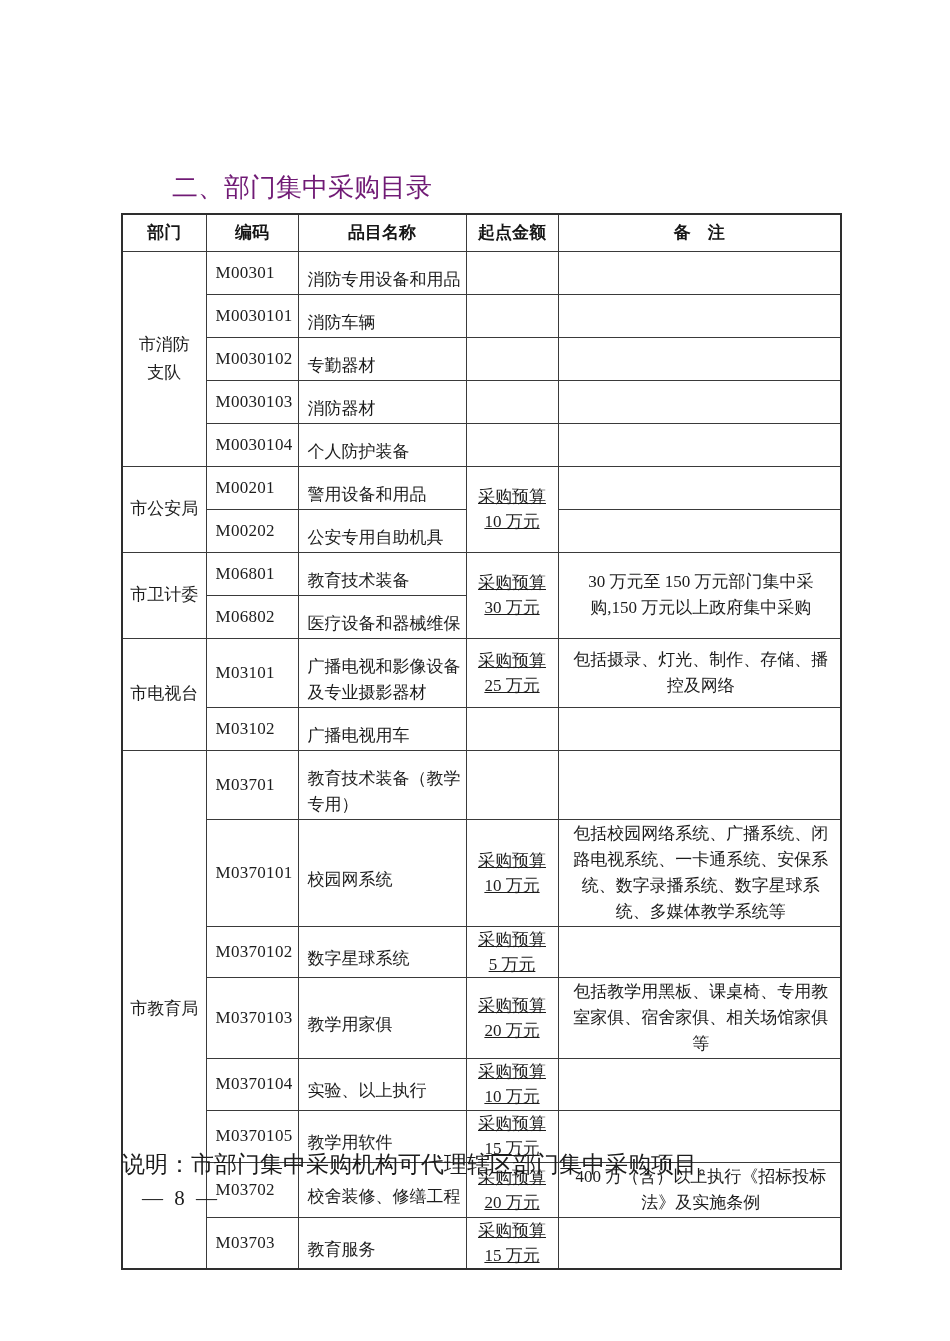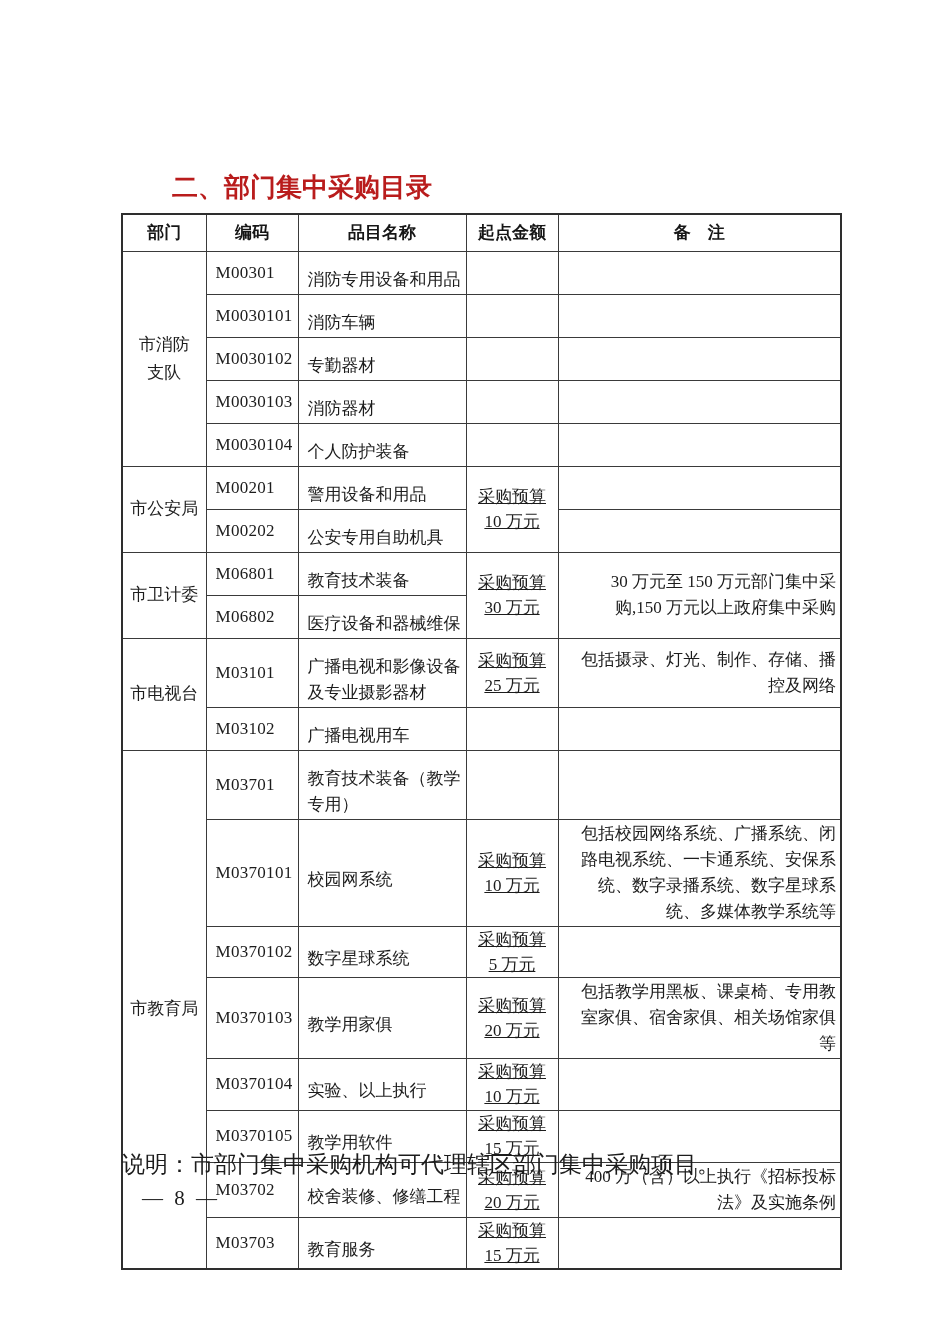--- a/index.html
+++ b/index.html
@@ -5,40 +5,40 @@
   * { box-sizing: border-box; margin: 0; padding: 0; }
   html, body { background: #ffffff; }
   body {
     width: 950px; height: 1341px; position: relative;
     font-family: "Liberation Serif", "DejaVu Serif", serif;
     color: #1c1c1c;
   }
   .doc-title {
     position: absolute; left: 172px; top: 170px;
     font-family: "Liberation Sans", "DejaVu Sans", sans-serif;
-    font-weight: 700; font-size: 26px; color: #b91c1c; white-space: nowrap;
+    font-weight: 400; font-size: 26px; color: #701a75; white-space: nowrap;
   }
   table.catalog {
     position: absolute; left: 121px; top: 213px; width: 719px;
     border-collapse: collapse; table-layout: fixed;
     border: 2px solid #2e2e2e;
   }
   .catalog th, .catalog td {
     border: 1px solid #3a3a3a;
     font-size: 17px; vertical-align: middle;
     overflow: hidden;
   }
   .catalog th {
     font-weight: 700; text-align: center; color: #161616;
   }
   td.dept   { text-align: center; white-space: pre-line; line-height: 28px; }
   td.code   { text-align: left; padding-left: 9px; letter-spacing: 0.3px; }
   td.item   { text-align: left; padding: 15px 4px 1px 9px; line-height: 26px; }
   td.budget { text-align: center; white-space: pre-line; line-height: 25px; text-decoration: underline; }
-  td.remark { text-align: right; padding: 1px 4px 1px 7px; line-height: 26px; margin-top: 32px; }
+  td.remark { text-align: center; padding: 1px 4px 1px 7px; line-height: 26px; margin-top: 32px; }
   .note {
     position: absolute; left: 122px; top: 1149px;
     font-size: 23px; white-space: nowrap;
   }
   .pagenum {
     position: absolute; left: 142px; top: 1186px;
     font-size: 21px; letter-spacing: 3px; white-space: nowrap;
   }
 </style>
 </head>

